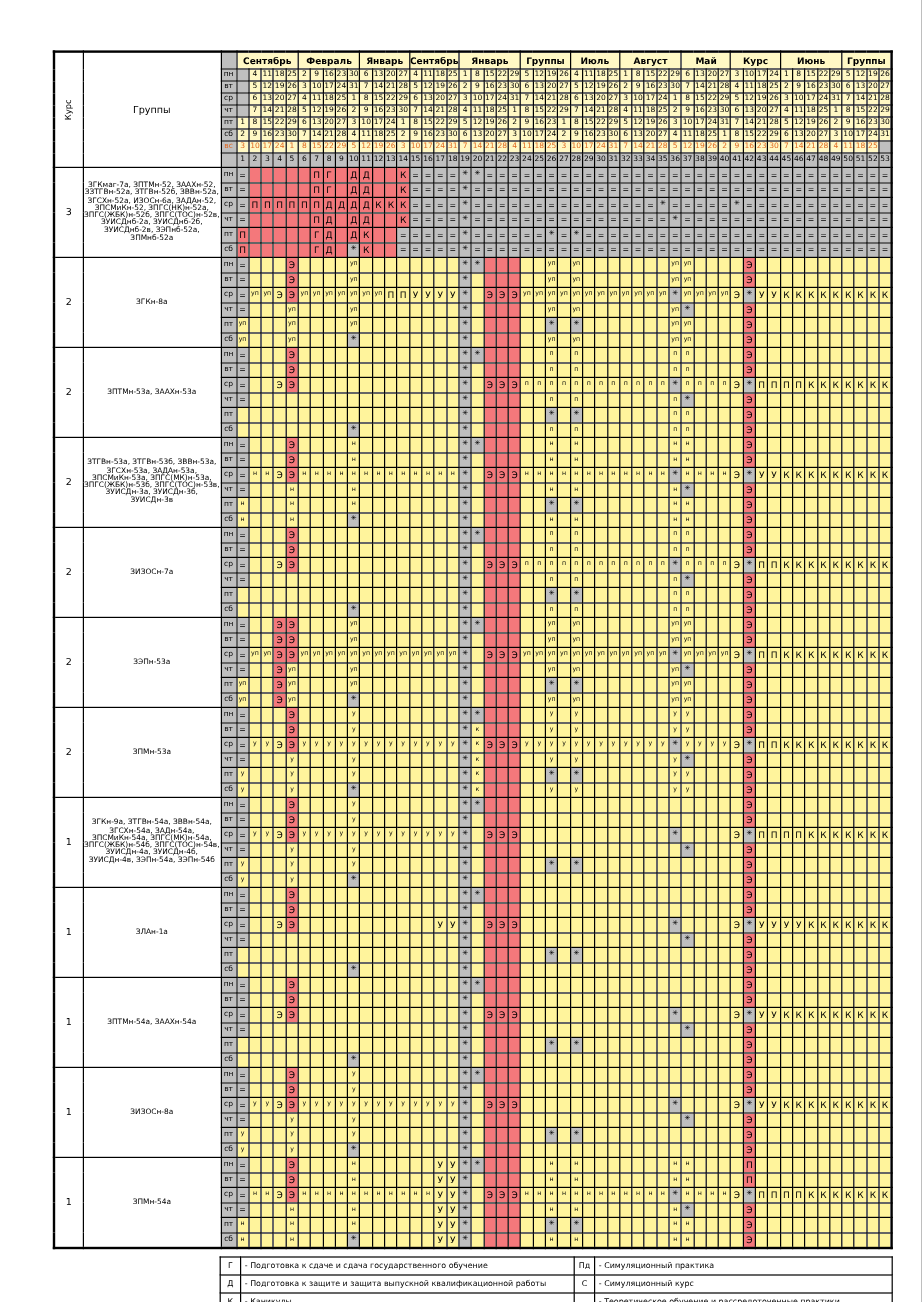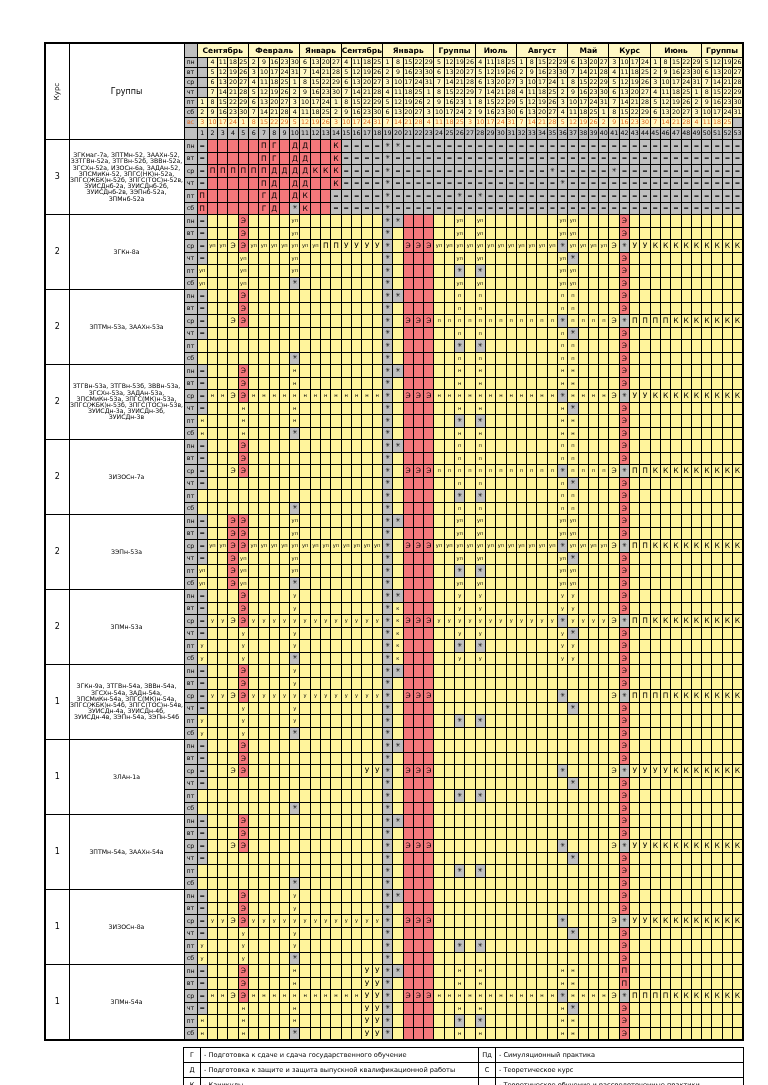--- a/index.html
+++ b/index.html
@@ -4640,21 +4640,21 @@
         <tr>
           <td class="lcode">Г</td>
           <td>- Подготовка к сдаче и сдача государственного обучение</td>
           <td class="lcode">Пд</td>
           <td>- Симуляционный практика</td>
         </tr>
         <tr>
           <td class="lcode">Д</td>
           <td>- Подготовка к защите и защита выпускной квалификационной работы</td>
           <td class="lcode">С</td>
-          <td>- Теоретическое курс</td>
+          <td>- Симуляционный курс</td>
         </tr>
         <tr>
           <td class="lcode">К</td>
           <td>- Каникулы</td>
           <td class="lcode"></td>
           <td>- Теоретическое обучение и рассредоточенные практики</td>
         </tr>
       </tbody>
     </table>
 </div>

